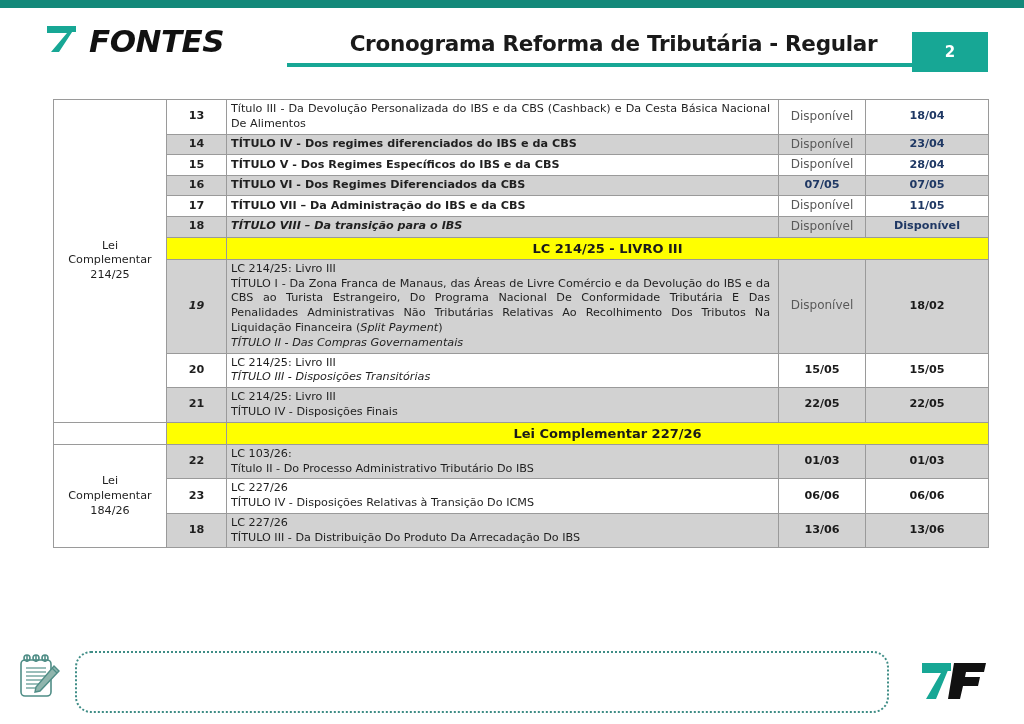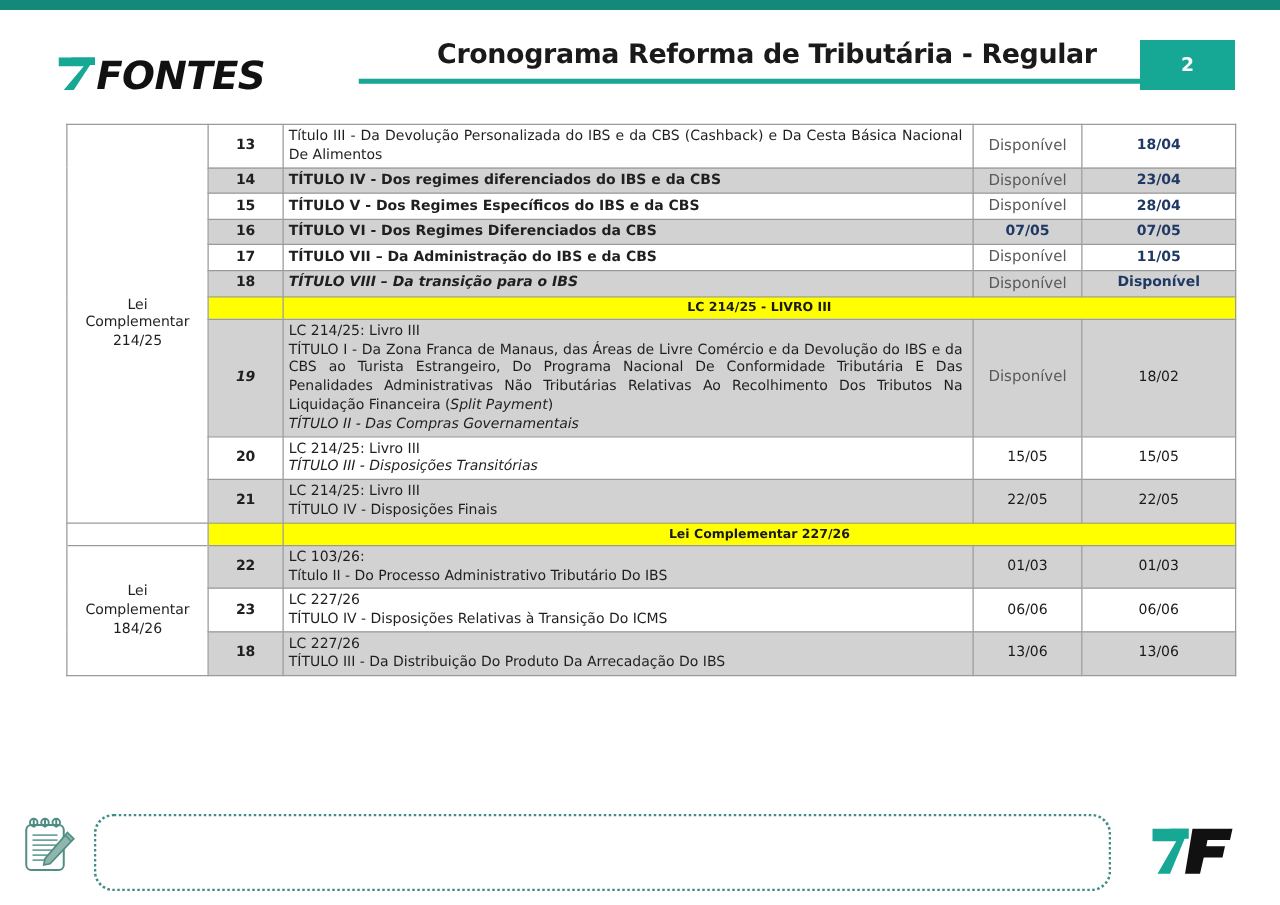--- a/index.html
+++ b/index.html
@@ -16,22 +16,22 @@
   .top-bar {
     position:absolute; left:0; top:0; width:1024px; height:8px;
     background:#13897a;
   }
 
   
   .header {
     position:absolute; left:0; top:8px; width:1024px; height:70px;
   }
   .logo {
-    position:absolute; left:45px; top:36px;
-    display:flex; align-items:center; gap:0px;
+    position:absolute; left:45px; top:16px;
+    display:flex; align-items:center; gap:12px;
     height:34px;
   }
   .logo-mark { display:block; }
   .logo-word {
     font-family:"DejaVu Sans", sans-serif;
     font-weight:bold; font-style:italic;
     font-size:31px; letter-spacing:-0.5px;
     color:#111111; line-height:1;
     margin-left:-2px;
   }
@@ -91,26 +91,26 @@
     color:#1f1f1f;
   }
   td.num.ital { font-style:italic; font-weight:bold; }
   td.desc { text-align:left; padding-left:7px; }
   td.desc.just { text-align:justify; padding-right:8px; }
   td.stat, td.dte {
     text-align:center; font-size:12.2px;
   }
   .av  { color:#595959; font-weight:normal; font-size:12px; }
   .blu { color:#1f3864; font-weight:bold; }
-  .blk { color:#1a1a1a; font-weight:normal;text-align:center; }
+  .blk { color:#1a1a1a; font-weight:bold;text-align:center; }
 
   tr.banner td {
     background:#ffff00 !important;
     text-align:center;
-    font-weight:bold; font-size:10px;
+    font-weight:bold; font-size:13px;
     color:#1a1a1a; padding:2px 4px;
     height:17px;
   }
   tr.banner td.banner-pad { background:#ffff00 !important; }
   tr.banner td.blank-left {
     background:#ffffff !important; border-left:1px solid #9a9a9a;
     border-top:0; border-bottom:0;
   }
 
   .it { font-style:italic;text-align:right; }

